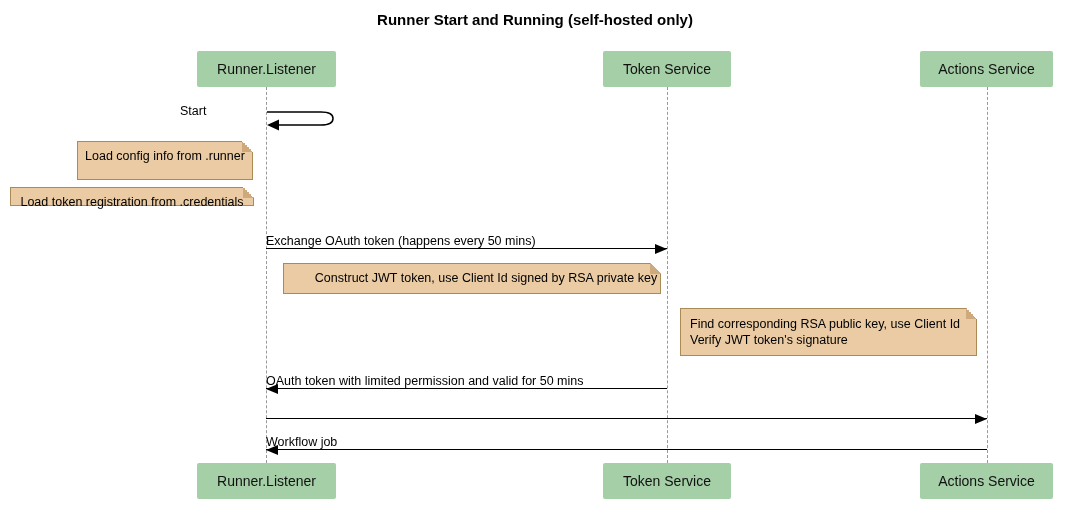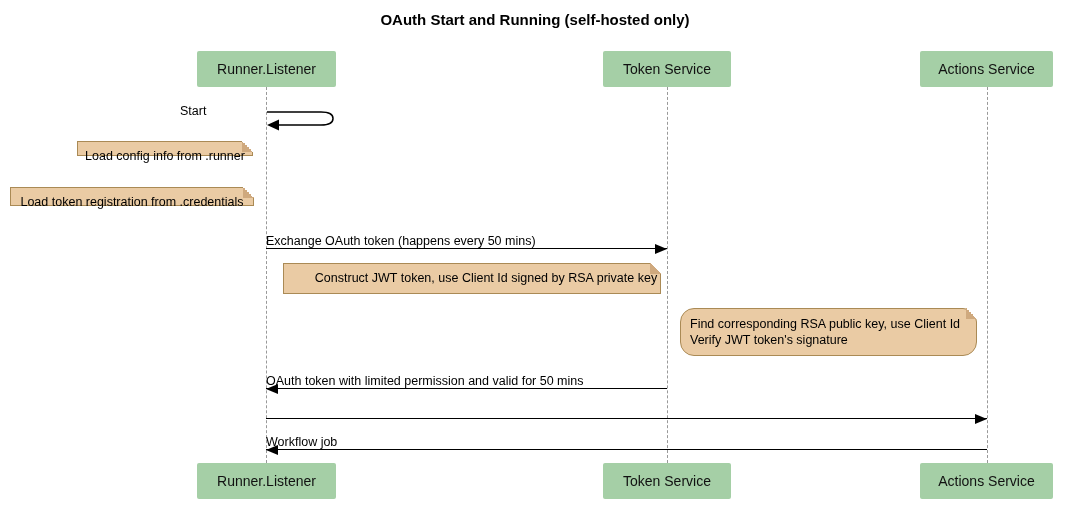--- a/index.html
+++ b/index.html
@@ -102,35 +102,35 @@
     font-size: 12.5px;
     color: #000;
     text-align: center;
   }
   .note .fold {
     position: absolute;
     top: -1px; right: -1px;
     width: 11px; height: 11px;
     background: linear-gradient(to bottom left, #ffffff 0 50%, #cfa97e 50% 100%);
   }
-  .note-1 { left: 77px;  top: 141px; width: 176px; height: 15px; line-height: 28px; }
+  .note-1 { left: 77px;  top: 141px; width: 176px; height: 39px; line-height: 28px; }
   .note-2 { left: 10px;  top: 187px; width: 244px; height: 19px; line-height: 28px; }
   .note-3 { left: 283px; top: 263px; width: 378px; height: 31px; line-height: 29px; padding-left: 28px; }
   .note-4 {
     left: 680px; top: 308px; width: 297px; height: 48px;
-    text-align: left; padding: 7px 9px; line-height: 16px; border-radius: 14px;
+    text-align: left; padding: 7px 9px; line-height: 16px;
   }
   .note-4 span { display: block; }
 </style>
 </head>
 <body>
 
 <div id="canvas">
 
-  <div class="title">OAuth Start and Running (self-hosted only)</div>
+  <div class="title">Runner Start and Running (self-hosted only)</div>
 
   <div class="lifeline ll-rl"></div>
   <div class="lifeline ll-ts"></div>
   <div class="lifeline ll-as"></div>
 
   <div class="participant p-rl-top">Runner.Listener</div>
   <div class="participant p-ts-top">Token Service</div>
   <div class="participant p-as-top">Actions Service</div>
 
   <div class="msg-label lbl-start">Start</div>

